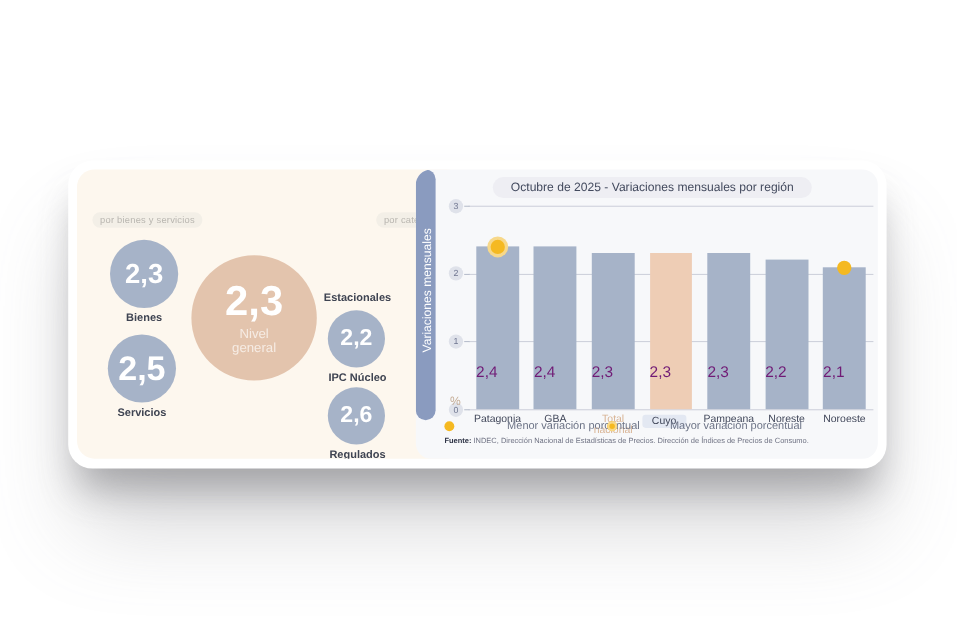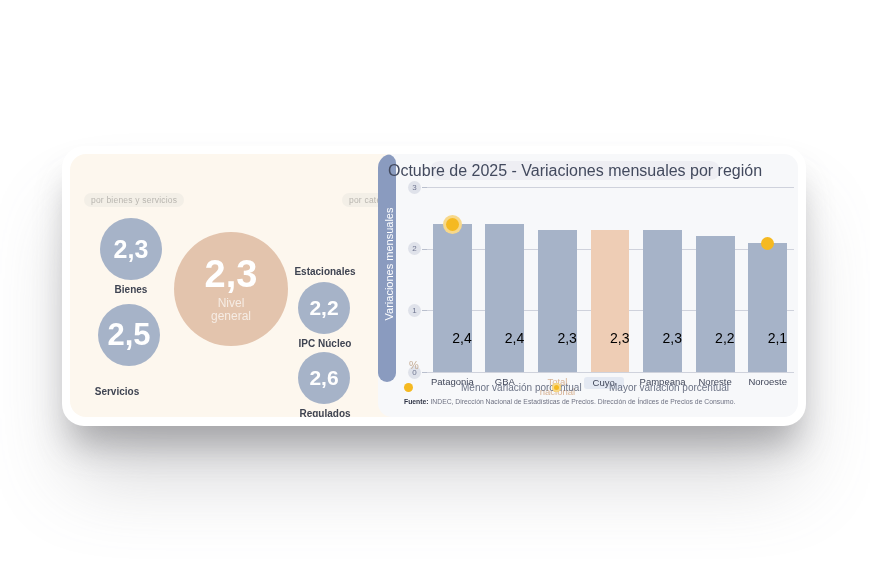--- a/index.html
+++ b/index.html
@@ -83,21 +83,21 @@
     font-size: 10px;
     font-weight: bold;
     color: #3f4452;
     text-align: center;
     white-space: nowrap;
   }
 
   #bubble-bienes { left: 30px; top: 64px; width: 62px; height: 62px; font-size: 25px; }
   #label-bienes { left: 30px; top: 130px; width: 62px; }
   #bubble-servicios { left: 28px; top: 150px; width: 62px; height: 62px; font-size: 31px; }
-  #label-servicios { left: 16px; top: 216px; width: 62px; margin-top: 16px; }
+  #label-servicios { left: 28px; top: 216px; width: 62px; }
 
   #bubble-nivel {
     left: 104px; top: 78px; width: 114px; height: 114px;
     background: #e3c4ad;
     flex-direction: column;
     line-height: 1;
   }
   #bubble-nivel .big { font-size: 38px; }
   #bubble-nivel .sub {
     font-size: 12px;
@@ -141,28 +141,28 @@
     top: 104px;
     width: 170px;
     text-align: center;
     color: #ffffff;
     font-size: 11px;
     transform: rotate(-90deg);
     white-space: nowrap;
   }
   #chart-title {
     position: absolute;
-    left: 52px;
+    left: 70px;
     top: 7px;
     width: 290px;
     height: 19px;
     background: #eeeef3;
     border-radius: 10px;
     color: #434a5e;
-    font-size: 16px;
+    font-size: 11px;
     display: flex;
     align-items: center;
     justify-content: center;
     white-space: nowrap;
   }
 
   #plot {
     position: absolute;
     left: 30px;
     top: 33px;
@@ -206,24 +206,24 @@
 
   .bar {
     position: absolute;
     background: #a6b3c8;
     bottom: 0px;
   }
   .bar.highlight { background: #eecdb5; }
   .bar-value {
     position: absolute;
     width: 100%;
-    text-align: right;
+    text-align: left;
     bottom: 26px;
     font-size: 14px;
-    color: #000000;
+    color: #701a75;
   }
   .xlabel {
     position: absolute;
     text-align: center;
     font-size: 9.5px;
     color: #41475a;
     top: 190px;
     line-height: 1.05;
   }
   .xlabel.accent { color: #d8b394; }

